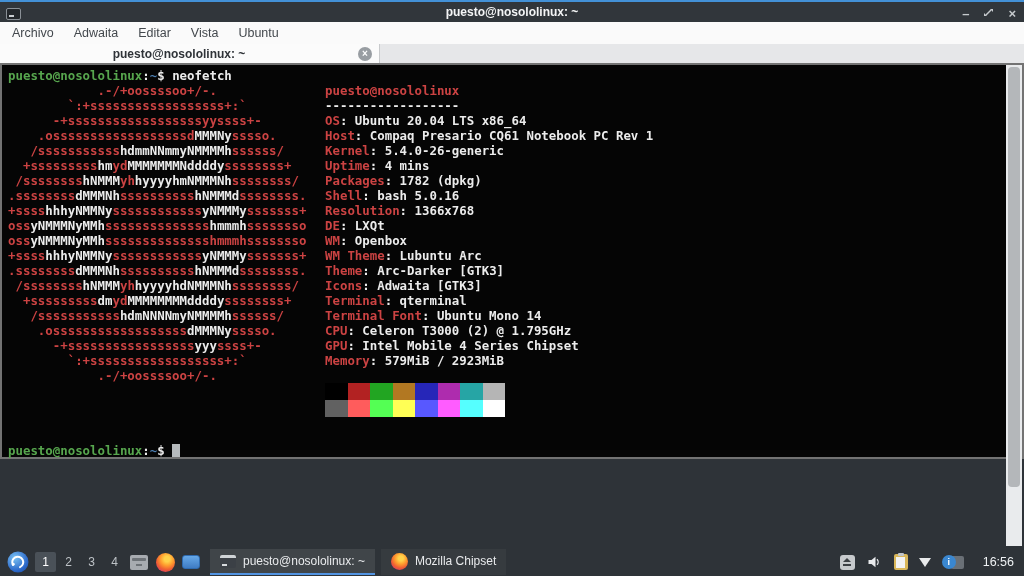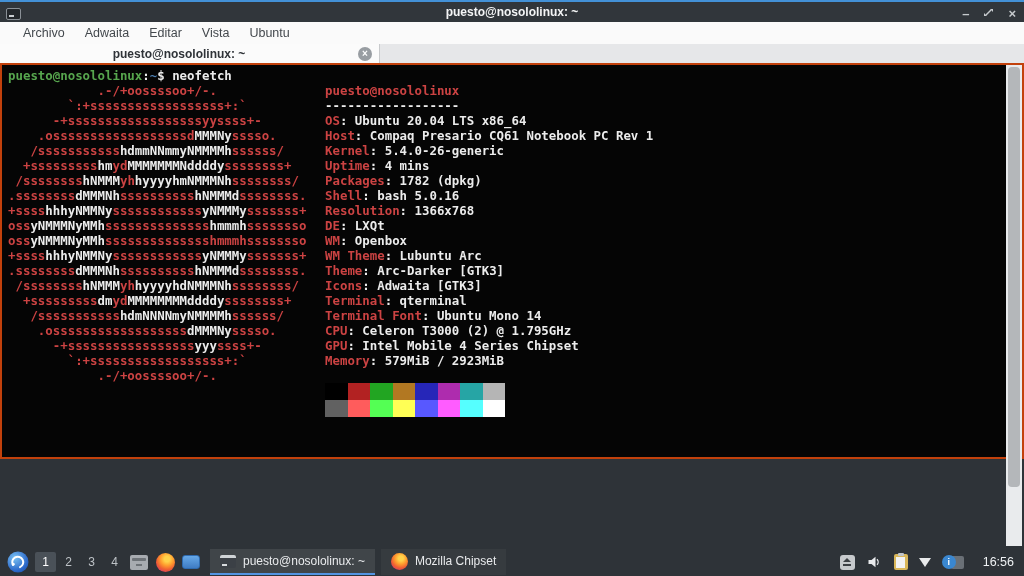--- a/index.html
+++ b/index.html
@@ -13,34 +13,34 @@
   .win-icon { position:absolute; left:6px; top:6px; width:15px; height:12px; background:#23272b;
     border:1px solid #8a9096; border-radius:2px; }
   .win-icon::after { content:""; position:absolute; left:2px; bottom:2px; width:5px; height:2px; background:#c9cdd1; }
   .win-title { flex:1; text-align:center; color:#f4f5f6; font-weight:bold; font-size:12px; }
   .win-controls { position:absolute; right:8px; top:2px; height:20px; display:flex; align-items:center; gap:14px;
     color:#c6cacd; font-size:13px; font-weight:bold; }
   .win-btn { cursor:default; line-height:18px; }
 
   
   .menubar { position:absolute; top:22px; left:0; width:1024px; height:22px; background:#fafafa;
-    display:flex; align-items:center; padding-left:13px; }
+    display:flex; align-items:center; padding-left:2px; }
   .menu-item { font-size:12.5px; color:#43484d; padding:0 10px; height:22px; line-height:22px; }
 
   
   .tabbar { position:absolute; top:44px; left:0; width:1024px; height:19px; background:#e6e7e9; }
   .tab { position:absolute; left:0; top:0; width:380px; height:19px; background:#fbfbfb;
     border-right:1px solid #c8cacc; display:flex; align-items:center; }
   .tab-title { flex:1; text-align:center; font-size:12px; font-weight:bold; color:#2f3338; }
   .tab-close { width:14px; height:14px; margin-right:7px; border-radius:50%; background:#989da2;
     color:#fff; font-size:10px; line-height:13px; text-align:center; font-weight:bold; }
 
   
   .term { position:absolute; top:63px; left:0; width:1024px; height:396px;
-    background:#050505; border:2px solid #c2410c; }
+    background:#050505; border:2px solid #737373; }
   .term-scrollbar { position:absolute; top:0; right:0; width:16px; height:481px; background:#e9ebed; }
   .term-thumb { position:absolute; left:2px; right:2px; top:2px; height:420px; background:#b4b7ba; border-radius:4px; }
   .tcontent { position:absolute; top:0; left:0; right:16px; bottom:0;
     font-family:"DejaVu Sans Mono", monospace; font-size:12.4px; line-height:15px; font-weight:bold;
     white-space:pre; }
   .tline { white-space:pre; height:15px; }
   .c-r { color:#cc4343; }
   .c-w { color:#ececec; }
   .c-g { color:#57a64e; }
   .c-b { color:#4d7fb2; }
@@ -132,20 +132,21 @@
     <div class="tcontent">
 
       <div class="tline prompt1"><span class="c-g">puesto@nosololinux</span><span class="c-w">:</span><span class="c-b">~</span><span class="c-w">$ </span><span class="c-w">neofetch</span></div>
 
       <div class="ascii" id="ascii-art"><div class="tline"><span class="c-r">            .-/+oossssoo+/-.</span></div><div class="tline"><span class="c-r">        `:+ssssssssssssssssss+:`</span></div><div class="tline"><span class="c-r">      -+ssssssssssssssssssyyssss+-</span></div><div class="tline"><span class="c-r">    .ossssssssssssssssssd</span><span class="c-w">MMMNy</span><span class="c-r">sssso.</span></div><div class="tline"><span class="c-r">   /sssssssssss</span><span class="c-w">hdmmNNmmyNMMMMh</span><span class="c-r">ssssss/</span></div><div class="tline"><span class="c-r">  +sssssssss</span><span class="c-w">hm</span><span class="c-r">yd</span><span class="c-w">MMMMMMMNddddy</span><span class="c-r">ssssssss+</span></div><div class="tline"><span class="c-r"> /ssssssss</span><span class="c-w">hNMMM</span><span class="c-r">yh</span><span class="c-w">hyyyyhmNMMMNh</span><span class="c-r">ssssssss/</span></div><div class="tline"><span class="c-r">.ssssssss</span><span class="c-w">dMMMNh</span><span class="c-r">ssssssssss</span><span class="c-w">hNMMMd</span><span class="c-r">ssssssss.</span></div><div class="tline"><span class="c-r">+ssss</span><span class="c-w">hhhyNMMNy</span><span class="c-r">ssssssssssss</span><span class="c-w">yNMMMy</span><span class="c-r">sssssss+</span></div><div class="tline"><span class="c-r">oss</span><span class="c-w">yNMMMNyMMh</span><span class="c-r">ssssssssssssss</span><span class="c-w">hmmmh</span><span class="c-r">ssssssso</span></div><div class="tline"><span class="c-r">oss</span><span class="c-w">yNMMMNyMMh</span><span class="c-r">sssssssssssssshmmmhssssssso</span></div><div class="tline"><span class="c-r">+ssss</span><span class="c-w">hhhyNMMNy</span><span class="c-r">ssssssssssss</span><span class="c-w">yNMMMy</span><span class="c-r">sssssss+</span></div><div class="tline"><span class="c-r">.ssssssss</span><span class="c-w">dMMMNh</span><span class="c-r">ssssssssss</span><span class="c-w">hNMMMd</span><span class="c-r">ssssssss.</span></div><div class="tline"><span class="c-r"> /ssssssss</span><span class="c-w">hNMMM</span><span class="c-r">yh</span><span class="c-w">hyyyyhdNMMMNh</span><span class="c-r">ssssssss/</span></div><div class="tline"><span class="c-r">  +sssssssss</span><span class="c-w">dm</span><span class="c-r">yd</span><span class="c-w">MMMMMMMMddddy</span><span class="c-r">ssssssss+</span></div><div class="tline"><span class="c-r">   /sssssssssss</span><span class="c-w">hdmNNNNmyNMMMMh</span><span class="c-r">ssssss/</span></div><div class="tline"><span class="c-r">    .ossssssssssssssssss</span><span class="c-w">dMMMNy</span><span class="c-r">sssso.</span></div><div class="tline"><span class="c-r">      -+sssssssssssssssss</span><span class="c-w">yyy</span><span class="c-r">ssss+-</span></div><div class="tline"><span class="c-r">        `:+ssssssssssssssssss+:`</span></div><div class="tline"><span class="c-r">            .-/+oossssoo+/-.</span></div></div>
 
       <div class="ninfo" id="neofetch-info"><div class="tline"><span class="c-r">puesto@nosololinux</span></div><div class="tline"><span class="c-w">------------------</span></div><div class="tline"><span><span class="c-r">OS</span><span class="c-w">: Ubuntu 20.04 LTS x86_64</span></span></div><div class="tline"><span><span class="c-r">Host</span><span class="c-w">: Compaq Presario CQ61 Notebook PC Rev 1</span></span></div><div class="tline"><span><span class="c-r">Kernel</span><span class="c-w">: 5.4.0-26-generic</span></span></div><div class="tline"><span><span class="c-r">Uptime</span><span class="c-w">: 4 mins</span></span></div><div class="tline"><span><span class="c-r">Packages</span><span class="c-w">: 1782 (dpkg)</span></span></div><div class="tline"><span><span class="c-r">Shell</span><span class="c-w">: bash 5.0.16</span></span></div><div class="tline"><span><span class="c-r">Resolution</span><span class="c-w">: 1366x768</span></span></div><div class="tline"><span><span class="c-r">DE</span><span class="c-w">: LXQt</span></span></div><div class="tline"><span><span class="c-r">WM</span><span class="c-w">: Openbox</span></span></div><div class="tline"><span><span class="c-r">WM Theme</span><span class="c-w">: Lubuntu Arc</span></span></div><div class="tline"><span><span class="c-r">Theme</span><span class="c-w">: Arc-Darker [GTK3]</span></span></div><div class="tline"><span><span class="c-r">Icons</span><span class="c-w">: Adwaita [GTK3]</span></span></div><div class="tline"><span><span class="c-r">Terminal</span><span class="c-w">: qterminal</span></span></div><div class="tline"><span><span class="c-r">Terminal Font</span><span class="c-w">: Ubuntu Mono 14</span></span></div><div class="tline"><span><span class="c-r">CPU</span><span class="c-w">: Celeron T3000 (2) @ 1.795GHz</span></span></div><div class="tline"><span><span class="c-r">GPU</span><span class="c-w">: Intel Mobile 4 Series Chipset</span></span></div><div class="tline"><span><span class="c-r">Memory</span><span class="c-w">: 579MiB / 2923MiB</span></span></div></div>
 
       <div class="palette" id="palette"><div class="prow"><div class="pblock" style="background: rgb(0, 0, 0);"></div><div class="pblock" style="background: rgb(178, 34, 34);"></div><div class="pblock" style="background: rgb(34, 165, 34);"></div><div class="pblock" style="background: rgb(178, 120, 34);"></div><div class="pblock" style="background: rgb(38, 38, 184);"></div><div class="pblock" style="background: rgb(174, 44, 174);"></div><div class="pblock" style="background: rgb(38, 165, 165);"></div><div class="pblock" style="background: rgb(181, 181, 181);"></div></div><div class="prow"><div class="pblock" style="background: rgb(97, 97, 97);"></div><div class="pblock" style="background: rgb(255, 92, 92);"></div><div class="pblock" style="background: rgb(84, 255, 84);"></div><div class="pblock" style="background: rgb(255, 255, 85);"></div><div class="pblock" style="background: rgb(88, 88, 255);"></div><div class="pblock" style="background: rgb(255, 92, 255);"></div><div class="pblock" style="background: rgb(85, 255, 255);"></div><div class="pblock" style="background: rgb(255, 255, 255);"></div></div></div>
 
+      <div class="tline prompt2"><span class="c-g">puesto@nosololinux</span><span class="c-w">:</span><span class="c-b">~</span><span class="c-w">$ </span><span class="cursor"></span></div>
 
     </div>
     <div class="term-scrollbar">
       <div class="term-thumb"></div>
     </div>
   </div>
 
   <div class="taskbar">
     <div class="menu-btn">
       <svg width="22" height="22" viewBox="0 0 22 22">

